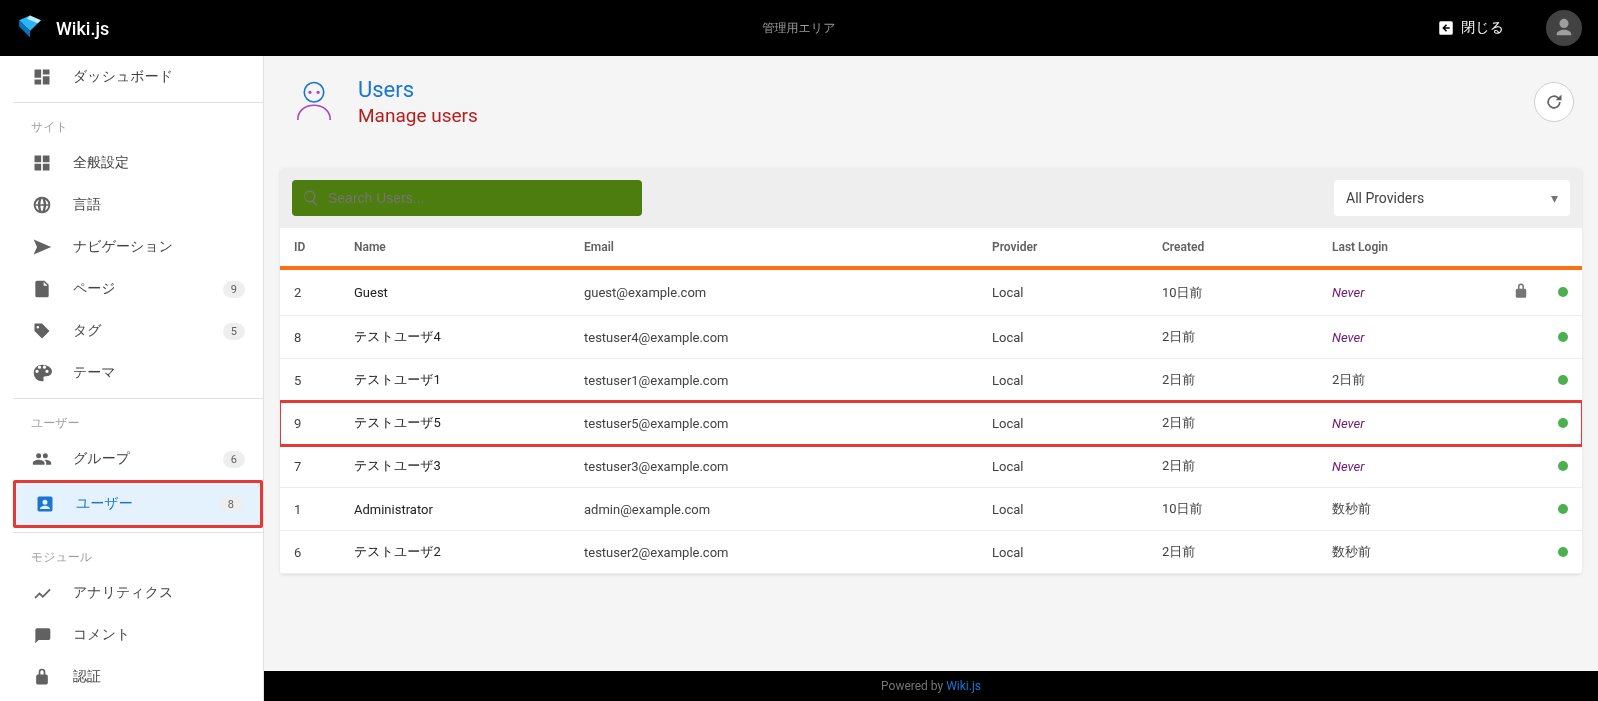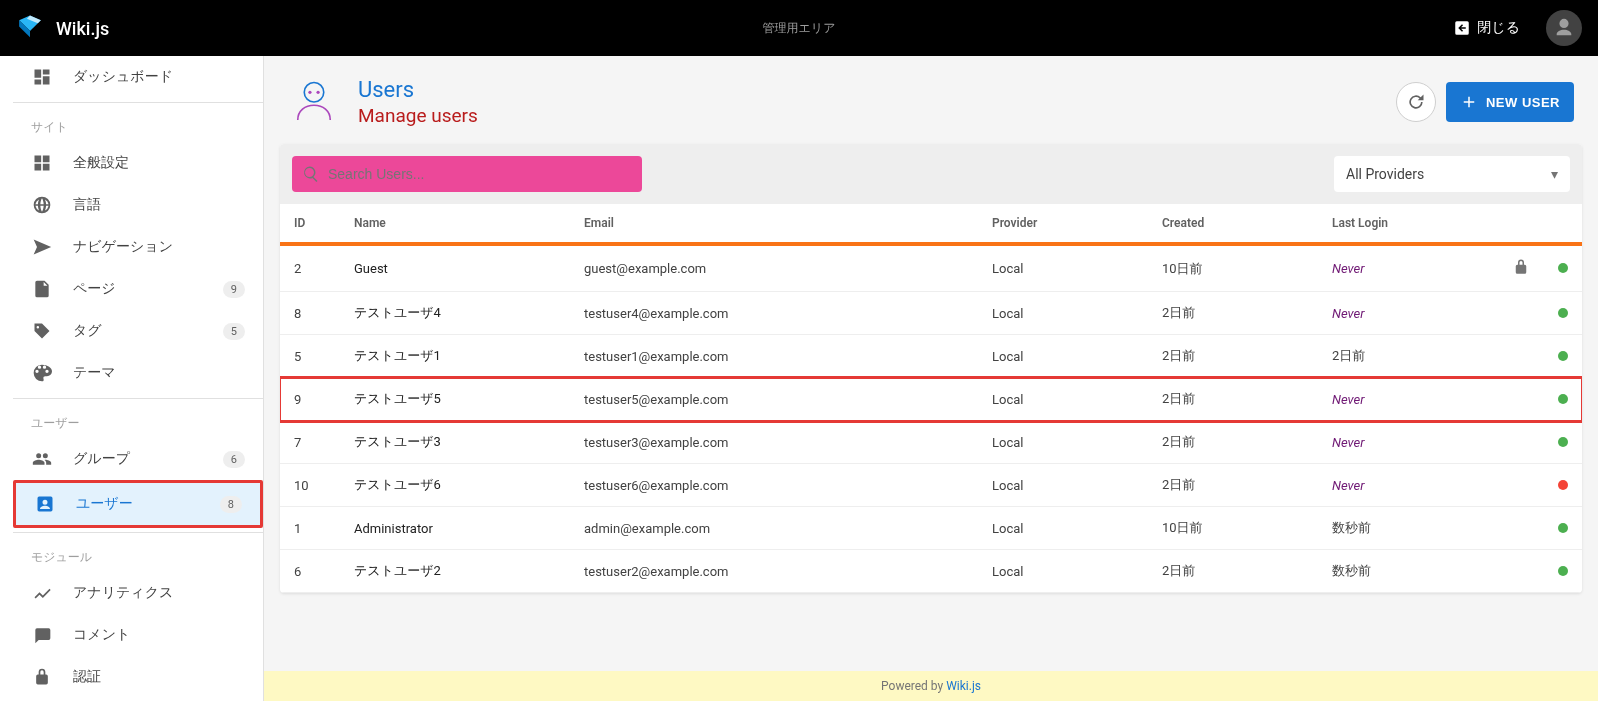--- a/index.html
+++ b/index.html
@@ -1,62 +1,62 @@
 <!DOCTYPE html>
 <html><head>
 <meta charset="utf-8">
 <style>
 * { box-sizing: border-box; margin: 0; padding: 0; }
 body { font-family: -apple-system, BlinkMacSystemFont, "Segoe UI", Roboto, "Helvetica Neue", Arial, sans-serif; background: #f5f5f5; color: #212121; font-size: 14px; }
 .topbar { background: #000; color: #fff; height: 56px; display: flex; align-items: center; padding: 0 16px; position: relative; }
 .topbar .brand { display: flex; align-items: center; gap: 12px; font-size: 18px; font-weight: 500; }
 .topbar .brand svg { width: 28px; height: 28px; }
 .topbar .center { position: absolute; left: 50%; transform: translateX(-50%); color: #9e9e9e; font-size: 12px; }
-.topbar .right { margin-left: auto; display: flex; align-items: center; gap: 8px; }
+.topbar .right { margin-left: auto; display: flex; align-items: center; gap: 24px; }
 .close-btn { display: flex; align-items: center; gap: 6px; padding: 6px 10px; color: #fff; font-size: 14px; cursor: pointer; }
 .avatar-circle { width: 36px; height: 36px; border-radius: 50%; background: #424242; display: flex; align-items: center; justify-content: center; margin-left: 8px; }
 .layout { display: flex; height: calc(100vh - 56px); }
 .sidebar { width: 264px; background: #fff; border-right: 1px solid #e0e0e0; overflow-y: auto; flex-shrink: 0; padding-left: 13px; }
 .nav-item { display: flex; align-items: center; padding: 10px 18px; color: #424242; cursor: pointer; gap: 20px; position: relative; }
 .nav-item.active { background: #e3f2fd; color: #1976d2; }
 .nav-item .icon { width: 22px; height: 22px; display: flex; align-items: center; justify-content: center; color: #616161; }
 .nav-item.active .icon { color: #1976d2; }
 .nav-item .label { flex: 1; font-size: 14px; }
 .nav-item .badge { background: #eeeeee; color: #616161; font-size: 11px; padding: 2px 8px; border-radius: 10px; min-width: 20px; text-align: center; }
 .nav-section { padding: 12px 18px 6px; color: #9e9e9e; font-size: 12px; }
 .nav-divider { height: 1px; background: #e0e0e0; margin: 4px 0; }
 .highlight-red { border: 3px solid #e53935; border-radius: 2px; }
-.main { flex: 1; display: flex; flex-direction: column; overflow: hidden; }
+.main { flex: 1; display: flex; flex-direction: column; overflow: hidden; gap: 24px; }
 .page-header { display: flex; align-items: center; padding: 20px 24px 16px; gap: 18px; }
 .page-header .avatar-icon { width: 52px; height: 52px; }
 .page-header .titles .title { font-size: 22px; font-weight: 400; color: #1976d2; }
 .page-header .titles .subtitle { font-size: 19px; color: #b91c1c; margin-top: 2px; }
 .page-header .actions { margin-left: auto; display: flex; align-items: center; gap: 10px; }
 .icon-btn-round { width: 40px; height: 40px; border: 1px solid #cfcfcf; border-radius: 50%; background: #fff; display: flex; align-items: center; justify-content: center; cursor: pointer; color: #616161; }
 .btn-primary { background: #1976d2; color: #fff; border: none; padding: 0 14px; height: 40px; border-radius: 4px; font-size: 13px; font-weight: 600; letter-spacing: 0.5px; display: flex; align-items: center; gap: 8px; cursor: pointer; }
 .card { background: #fff; border-radius: 4px; margin: 0 16px 16px; box-shadow: 0 1px 3px rgba(0,0,0,0.1); overflow: hidden; }
 .toolbar { background: #eeeeee; padding: 12px 12px; display: flex; gap: 12px; align-items: center; }
-.search-box { flex: 0 0 350px; background: #ec4899; border-radius: 4px; height: 36px; display: flex; align-items: center; padding: 0 10px; gap: 8px; }
+.search-box { flex: 0 0 350px; background: #4d7c0f; border-radius: 4px; height: 36px; display: flex; align-items: center; padding: 0 10px; gap: 8px; }
 .search-box input { border: none; outline: none; font-size: 14px; flex: 1; background: transparent; }
 .provider-select { margin-left: auto; width: 236px; height: 36px; background: #fff; border-radius: 4px; display: flex; align-items: center; padding: 0 12px; cursor: pointer; color: #424242; }
 .provider-select .arrow { margin-left: auto; color: #757575; }
 table { width: 100%; border-collapse: collapse; }
 thead th { text-align: left; font-size: 12px; color: #616161; font-weight: 600; padding: 12px 14px; border-bottom: 4px solid #f97316; }
 tbody td { padding: 12px 14px; border-bottom: 1px solid #eeeeee; font-size: 13px; color: #424242; }
 tbody tr { cursor: pointer; }
 td.name-cell { font-weight: 400; color: #212121; }
 td.never { color: #701a75; font-style: italic; }
 .dot { width: 10px; height: 10px; border-radius: 50%; display: inline-block; }
 .dot.green { background: #4caf50; }
 .dot.red { background: #f44336; }
 .lock-cell { color: #757575; width: 30px; text-align: center; }
 .dot-cell { width: 30px; text-align: center; }
 tr.row-highlight td { background: #fff; }
 tr.row-highlight { outline: 3px solid #e53935; outline-offset: -1px; }
-.footer { background: #fef9c3; text-align: center; padding: 8px; font-size: 12px; color: #757575; margin-top: auto; }
+.footer { background: #000000; text-align: center; padding: 8px; font-size: 12px; color: #757575; margin-top: auto; }
 .footer a { color: #1976d2; text-decoration: none; }
 .id-col { width: 60px; }
 .name-col { width: 230px; }
 .provider-col { width: 170px; }
 .created-col { width: 170px; }
 .login-col { width: 180px; }
 </style>
 </head>
 <body>
 
@@ -212,26 +212,20 @@
       <div class="titles">
         <div class="title">Users</div>
         <div class="subtitle">Manage users</div>
       </div>
       <div class="actions">
         <div class="icon-btn-round">
           <svg width="20" height="20" viewBox="0 0 24 24">
               <path fill="currentColor" d="M17.65 6.35A8 8 0 1020 12h-2a6 6 0 11-1.76-4.24L14 10h7V3l-3.35 3.35z"></path>
             </svg>
         </div>
-        <button class="btn-primary">
-          <svg width="18" height="18" viewBox="0 0 24 24">
-              <path fill="currentColor" d="M11 5h2v6h6v2h-6v6h-2v-6H5v-2h6V5z"></path>
-            </svg>
-          <span>NEW USER</span>
-        </button>
       </div>
     </div>
 
     <div class="card">
       <div class="toolbar">
         <div class="search-box">
           <svg width="18" height="18" viewBox="0 0 24 24">
               <path fill="#757575" d="M10 2a8 8 0 015.3 13.9l5.4 5.4-1.4 1.4-5.4-5.4A8 8 0 1110 2zm0 2a6 6 0 100 12 6 6 0 000-12z"></path>
             </svg>
           <input type="text" placeholder="Search Users..." style="">
@@ -302,30 +296,20 @@
               <td>7</td>
               <td class="name-cell">テストユーザ3</td>
               <td>testuser3@example.com</td>
               <td>Local</td>
               <td>2日前</td>
               <td class="never">Never</td>
               <td class="lock-cell"></td>
               <td class="dot-cell"><span class="dot green"></span></td>
             </tr>
             <tr>
-              <td>10</td>
-              <td class="name-cell">テストユーザ6</td>
-              <td>testuser6@example.com</td>
-              <td>Local</td>
-              <td>2日前</td>
-              <td class="never">Never</td>
-              <td class="lock-cell"></td>
-              <td class="dot-cell"><span class="dot red"></span></td>
-            </tr>
-            <tr>
               <td>1</td>
               <td class="name-cell">Administrator</td>
               <td>admin@example.com</td>
               <td>Local</td>
               <td>10日前</td>
               <td class="">数秒前</td>
               <td class="lock-cell"></td>
               <td class="dot-cell"><span class="dot green"></span></td>
             </tr>
             <tr>

